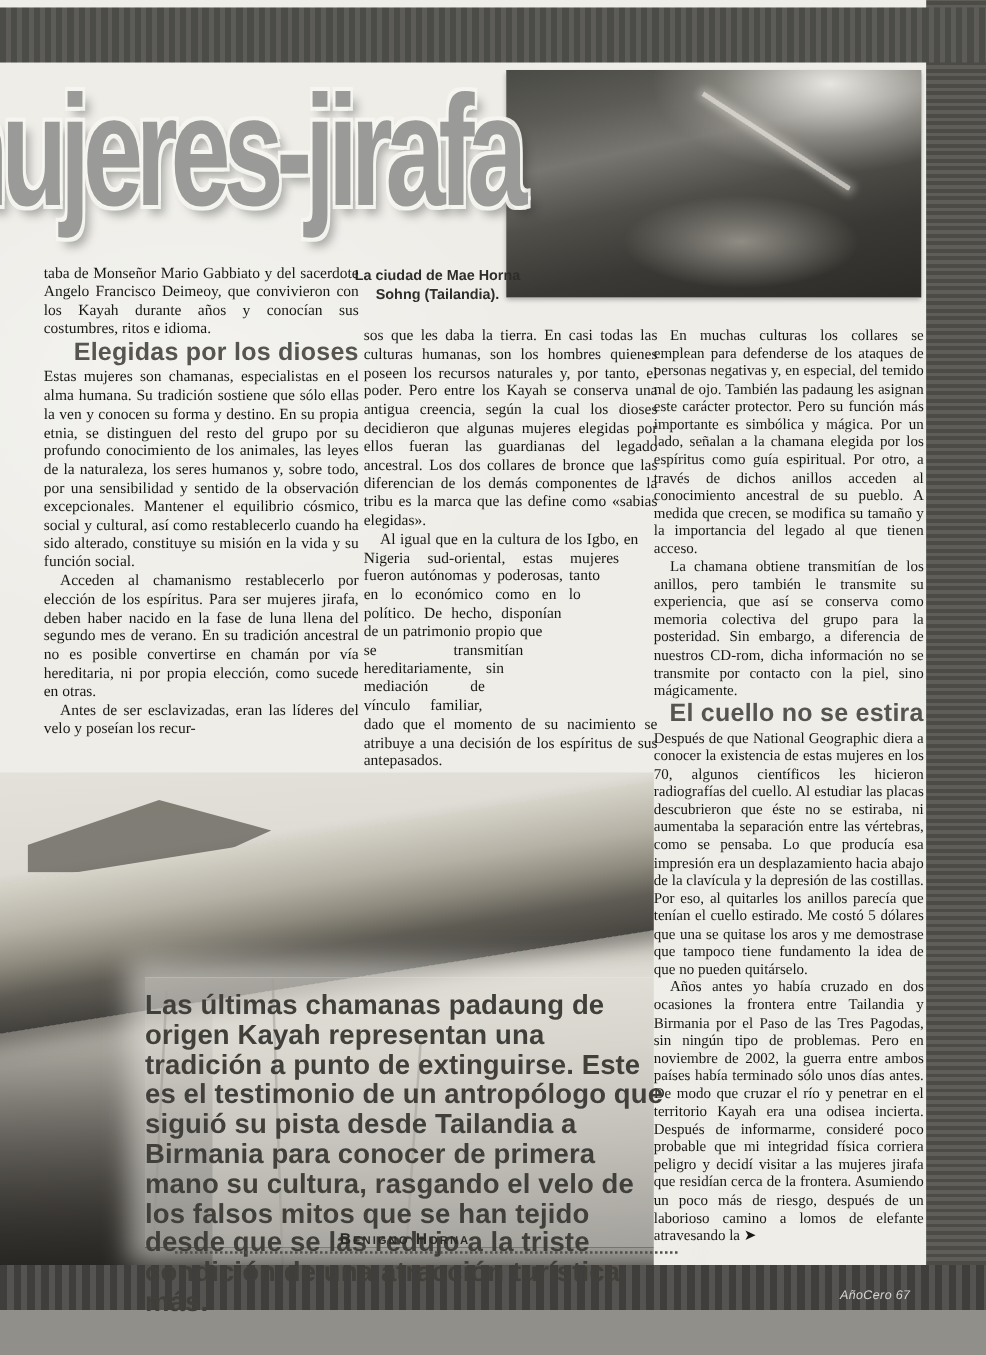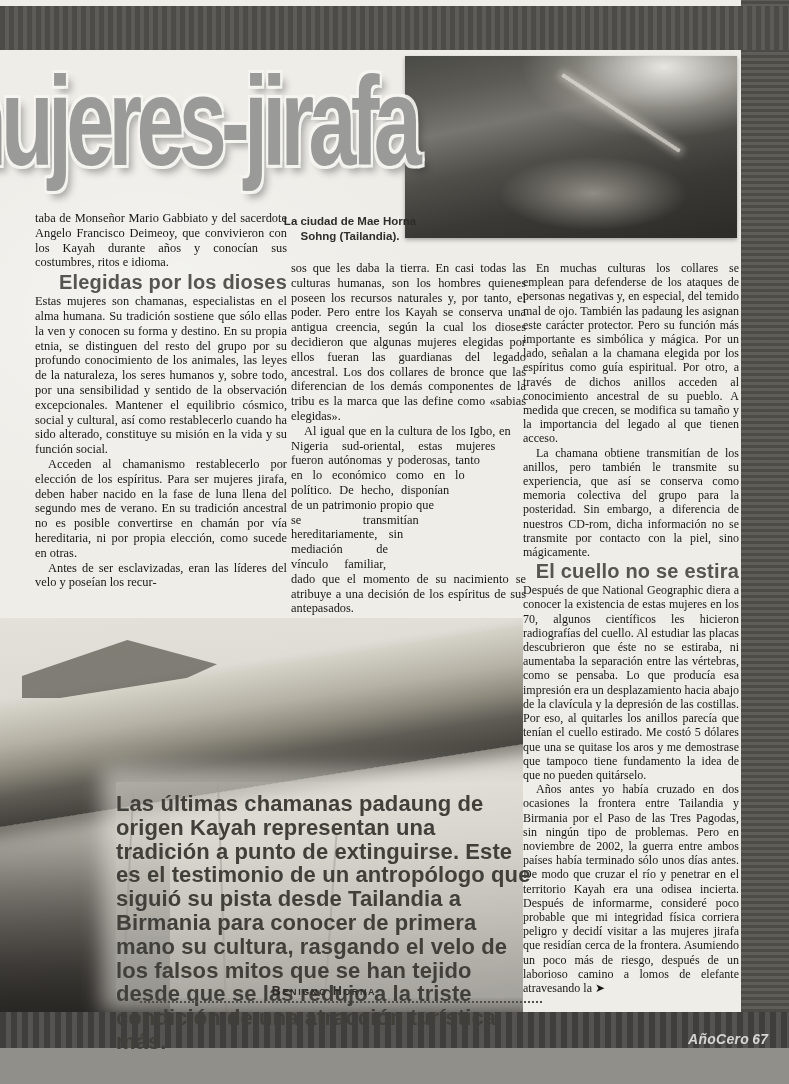--- a/index.html
+++ b/index.html
@@ -74,22 +74,22 @@
 
   
   .pull-quote{position:absolute;left:116px;top:792px;width:416px;z-index:5;text-align:left;
       font-weight:700;font-size:22px;line-height:23.8px;color:#403f3a;letter-spacing:.1px;}
   .byline{position:absolute;left:116px;top:984px;width:416px;z-index:5;text-align:center;
       font-weight:700;font-size:12.5px;font-variant:small-caps;letter-spacing:1.6px;color:#2c2b28;}
   .dotted-rule{position:absolute;left:140px;top:1001px;width:402px;z-index:5;
       border-top:2px dotted #514f4b;}
 
   
-  .footer-label{position:absolute;left:688px;top:1031px;z-index:8;font-style:italic;
-      font-weight:700;font-size:14px;color:#d6d5d1;letter-spacing:.3px;}
+  .footer-label{position:absolute;left:672px;top:1031px;z-index:8;font-style:italic;
+      font-weight:400;font-size:10px;color:#d6d5d1;letter-spacing:.3px;}
   .footer-label span{margin-right:3px;}
 </style>
 </head>
 <body>
 
 <div id="scan">
 
   <div class="top-sliver"></div>
   <div class="page-white"></div>
   <div class="band-right"></div>

